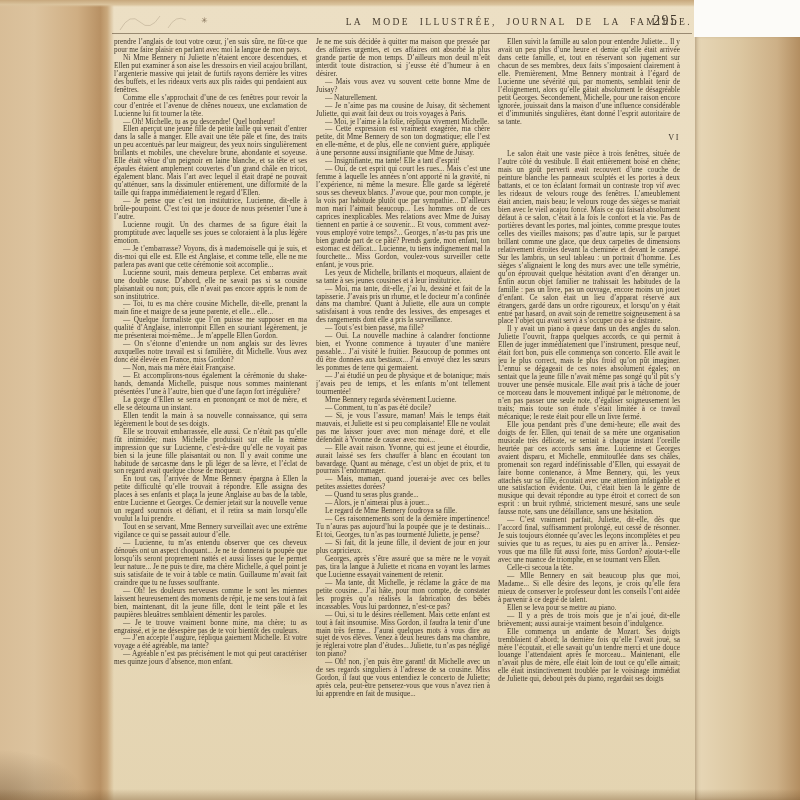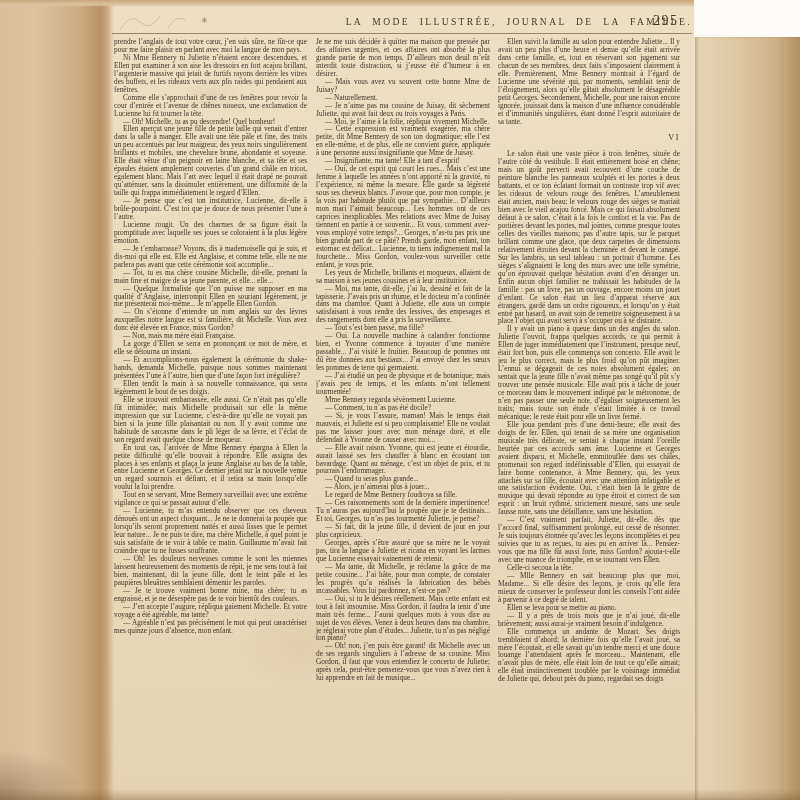--- a/index.html
+++ b/index.html
@@ -56,61 +56,63 @@
       <path d="M4 26 Q14 8 24 18 T44 12 M52 24 Q60 10 70 16" fill="none" stroke="#8d7c64" stroke-width="1"></path>
     </svg>
 
     <span class="ornament">✳</span>
     <div class="header-title">LA MODE ILLUSTRÉE, JOURNAL DE LA FAMILLE.</div>
     <div class="page-number">295</div>
     <div class="header-rule"></div>
 
     <div class="col" id="col-0">
         <p class="noindent">prendre l’anglais de tout votre cœur, j’en suis sûre, ne fût-ce que pour me faire plaisir en parlant avec moi la langue de mon pays.</p>
-        <p>Ni Mme Bennery ni Juliette n’étaient encore descendues, et Ellen put examiner à son aise les dressoirs en fort acajou brillant, l’argenterie massive qui jetait de furtifs rayons derrière les vitres des buffets, et les rideaux verts aux plis raides qui pendaient aux fenêtres.</p>
+        <p>Ni Mme Bennery ni Juliette n’étaient encore descendues, et Ellen put examiner à son aise les dressoirs en vieil acajou brillant, l’argenterie massive qui jetait de furtifs rayons derrière les vitres des buffets, et les rideaux verts aux plis raides qui pendaient aux fenêtres.</p>
         <p>Comme elle s’approchait d’une de ces fenêtres pour revoir la cour d’entrée et l’avenue de chênes noueux, une exclamation de Lucienne lui fit tourner la tête.</p>
         <p>— Oh! Michelle, tu as pu descendre! Quel bonheur!</p>
         <p>Ellen aperçut une jeune fille de petite taille qui venait d’entrer dans la salle à manger. Elle avait une tête pâle et fine, des traits un peu accentués par leur maigreur, des yeux noirs singulièrement brillants et mobiles, une chevelure brune, abondante et soyeuse. Elle était vêtue d’un peignoir en laine blanche, et sa tête et ses épaules étaient amplement couvertes d’un grand châle en tricot, également blanc. Mais l’art avec lequel il était drapé ne pouvait qu’atténuer, sans la dissimuler entièrement, une difformité de la taille qui frappa immédiatement le regard d’Ellen.</p>
         <p>— Je pense que c’est ton institutrice, Lucienne, dit-elle à brûle-pourpoint. C’est toi que je douce de nous présenter l’une à l’autre.</p>
         <p>Lucienne rougit. Un des charmes de sa figure était la promptitude avec laquelle ses joues se coloraient à la plus légère émotion.</p>
         <p>— Je t’embarrasse? Voyons, dis à mademoiselle qui je suis, et dis-moi qui elle est. Elle est Anglaise, et comme telle, elle ne me parlera pas avant que cette cérémonie soit accomplie...</p>
+        <p>Lucienne sourit, mais demeura perplexe. Cet embarras avait une double cause. D’abord, elle ne savait pas si sa cousine plaisantait ou non; puis, elle n’avait pas encore appris le nom de son institutrice.</p>
         <p>— Toi, tu es ma chère cousine Michelle, dit-elle, prenant la main fine et maigre de sa jeune parente, et elle... elle...</p>
         <p>— Quelque formaliste que l’on puisse me supposer en ma qualité d’Anglaise, interrompit Ellen en souriant légèrement, je me présenterai moi-même... Je m’appelle Ellen Gordon.</p>
-        <p>— On s’étonne d’entendre un nom anglais sur des lèvres auxquelles notre langue est si familière, dit Michelle. Vous avez donc été élevée en France, miss Gordon?</p>
+        <p>— On s’étonne d’entendre un nom anglais sur des lèvres auxquelles notre travail est si familière, dit Michelle. Vous avez donc été élevée en France, miss Gordon?</p>
         <p>— Non, mais ma mère était Française.</p>
+        <p>— Et accomplirons-nous également la cérémonie du shake-hands, demanda Michelle, puisque nous sommes maintenant présentées l’une à l’autre, bien que d’une façon fort irrégulière?</p>
         <p>La gorge d’Ellen se serra en prononçant ce mot de mère, et elle se détourna un instant.</p>
-        <p>— Et accomplirons-nous également la cérémonie du shake-hands, demanda Michelle, puisque nous sommes maintenant présentées l’une à l’autre, bien que d’une façon fort irrégulière?</p>
         <p>Ellen tendit la main à sa nouvelle connaissance, qui serra légèrement le bout de ses doigts.</p>
         <p>Elle se trouvait embarrassée, elle aussi. Ce n’était pas qu’elle fût intimidée; mais Michelle produisait sur elle la même impression que sur Lucienne, c’est-à-dire qu’elle ne voyait pas bien si la jeune fille plaisantait ou non. Il y avait comme une habitude de sarcasme dans le pli léger de sa lèvre, et l’éclat de son regard avait quelque chose de moqueur.</p>
         <p>En tout cas, l’arrivée de Mme Bennery épargna à Ellen la petite difficulté qu’elle trouvait à répondre. Elle assigna des places à ses enfants et plaça la jeune Anglaise au bas de la table, entre Lucienne et Georges. Ce dernier jetait sur la nouvelle venue un regard sournois et défiant, et il retira sa main lorsqu’elle voulut la lui prendre.</p>
         <p>Tout en se servant, Mme Bennery surveillait avec une extrême vigilance ce qui se passait autour d’elle.</p>
         <p>— Lucienne, tu m’as entendu observer que ces cheveux dénoués ont un aspect choquant... Je ne te donnerai ta poupée que lorsqu’ils seront proprement nattés et aussi lisses que le permet leur nature... Je ne puis te dire, ma chère Michelle, à quel point je suis satisfaite de te voir à table ce matin. Guillaume m’avait fait craindre que tu ne fusses souffrante.</p>
         <p>— Oh! les douleurs nerveuses comme le sont les miennes laissent heureusement des moments de répit, je me sens tout à fait bien, maintenant, dit la jeune fille, dont le teint pâle et les paupières bleuâtres semblaient démentir les paroles.</p>
         <p>— Je te trouve vraiment bonne mine, ma chère; tu as engraissé, et je ne désespère pas de te voir bientôt des couleurs.</p>
         <p>— J’en accepte l’augure, répliqua gaiement Michelle. Et votre voyage a été agréable, ma tante?</p>
         <p>— Agréable n’est pas précisément le mot qui peut caractériser mes quinze jours d’absence, mon enfant.</p>
       </div>
     <div class="col" id="col-1">
         <p class="noindent">Je ne me suis décidée à quitter ma maison que pressée par des affaires urgentes, et ces affaires ont absorbé la plus grande partie de mon temps. D’ailleurs mon deuil m’eût interdit toute distraction, si j’eusse été d’humeur à en désirer.</p>
         <p>— Mais vous avez vu souvent cette bonne Mme de Juisay?</p>
         <p>— Naturellement.</p>
         <p>— Je n’aime pas ma cousine de Juisay, dit sèchement Juliette, qui avait fait deux ou trois voyages à Paris.</p>
         <p>— Moi, je l’aime à la folie, répliqua vivement Michelle.</p>
         <p>— Cette expression est vraiment exagérée, ma chère petite, dit Mme Bennery de son ton dogmatique; elle l’est en elle-même, et de plus, elle ne convient guère, appliquée à une personne aussi insignifiante que Mme de Juisay.</p>
         <p>— Insignifiante, ma tante! Elle a tant d’esprit!</p>
         <p>— Oui, de cet esprit qui court les rues... Mais c’est une femme à laquelle les années n’ont apporté ni la gravité, ni l’expérience, ni même la mesure. Elle garde sa légèreté sous ses cheveux blancs. J’avoue que, pour mon compte, je la vois par habitude plutôt que par sympathie... D’ailleurs mon mari l’aimait beaucoup... Les hommes ont de ces caprices inexplicables. Mes relations avec Mme de Juisay tiennent en partie à ce souvenir... Et vous, comment avez-vous employé votre temps?... Georges, n’as-tu pas pris une bien grande part de ce pâté? Prends garde, mon enfant, ton estomac est délicat... Lucienne, tu tiens indignement mal la fourchette... Miss Gordon, voulez-vous surveiller cette enfant, je vous prie.</p>
-        <p>Les yeux de Michelle, brillants et moqueurs, allaient de sa maison à ses jeunes cousines et à leur institutrice.</p>
+        <p>Les yeux de Michelle, brillants et moqueurs, allaient de sa tante à ses jeunes cousines et à leur institutrice.</p>
         <p>— Moi, ma tante, dit-elle, j’ai lu, dessiné et fait de la tapisserie. J’avais pris un rhume, et le docteur m’a confinée dans ma chambre. Quant à Juliette, elle aura un compte satisfaisant à vous rendre des lessives, des empesages et des rangements dont elle a pris la surveillance.</p>
         <p>— Tout s’est bien passé, ma fille?</p>
         <p>— Oui. La nouvelle machine à calandrer fonctionne bien, et Yvonne commence à tuyauter d’une manière passable... J’ai visité le fruitier. Beaucoup de pommes ont dû être données aux bestiaux... J’ai envoyé chez les sœurs les pommes de terre qui germaient.</p>
         <p>— J’ai étudié un peu de physique et de botanique; mais j’avais peu de temps, et les enfants m’ont tellement tourmentée!</p>
         <p>Mme Bennery regarda sévèrement Lucienne.</p>
         <p>— Comment, tu n’as pas été docile?</p>
         <p>— Si, je vous l’assure, maman! Mais le temps était mauvais, et Juliette est si peu complaisante! Elle ne voulait pas me laisser jouer avec mon ménage doré, et elle défendait à Yvonne de causer avec moi...</p>
         <p>— Elle avait raison. Yvonne, qui est jeune et étourdie, aurait laissé ses fers chauffer à blanc en écoutant ton bavardage. Quant au ménage, c’est un objet de prix, et tu pourrais l’endommager.</p>
+        <p>— Mais, maman, quand jouerai-je avec ces belles petites assiettes dorées?</p>
         <p>— Quand tu seras plus grande...</p>
         <p>— Alors, je n’aimerai plus à jouer...</p>
         <p>Le regard de Mme Bennery foudroya sa fille.</p>
         <p>— Ces raisonnements sont de la dernière impertinence! Tu n’auras pas aujourd’hui la poupée que je te destinais... Et toi, Georges, tu n’as pas tourmenté Juliette, je pense?</p>
         <p>— Si fait, dit la jeune fille, il devient de jour en jour plus capricieux.</p>
         <p>Georges, après s’être assuré que sa mère ne le voyait pas, tira la langue à Juliette et ricana en voyant les larmes que Lucienne essayait vainement de retenir.</p>
         <p>— Ma tante, dit Michelle, je réclame la grâce de ma petite cousine... J’ai hâte, pour mon compte, de constater les progrès qu’a réalisés la fabrication des bébés incassables. Vous lui pardonnez, n’est-ce pas?</p>
         <p>— Oui, si tu le désires réellement. Mais cette enfant est tout à fait insoumise. Miss Gordon, il faudra la tenir d’une main très ferme... J’aurai quelques mots à vous dire au sujet de vos élèves. Venez à deux heures dans ma chambre, je réglerai votre plan d’études... Juliette, tu n’as pas négligé ton piano?</p>
         <p>— Oh! non, j’en puis être garant! dit Michelle avec un de ses regards singuliers à l’adresse de sa cousine. Miss Gordon, il faut que vous entendiez le concerto de Juliette; après cela, peut-être penserez-vous que vous n’avez rien à lui apprendre en fait de musique...</p>
       </div>

